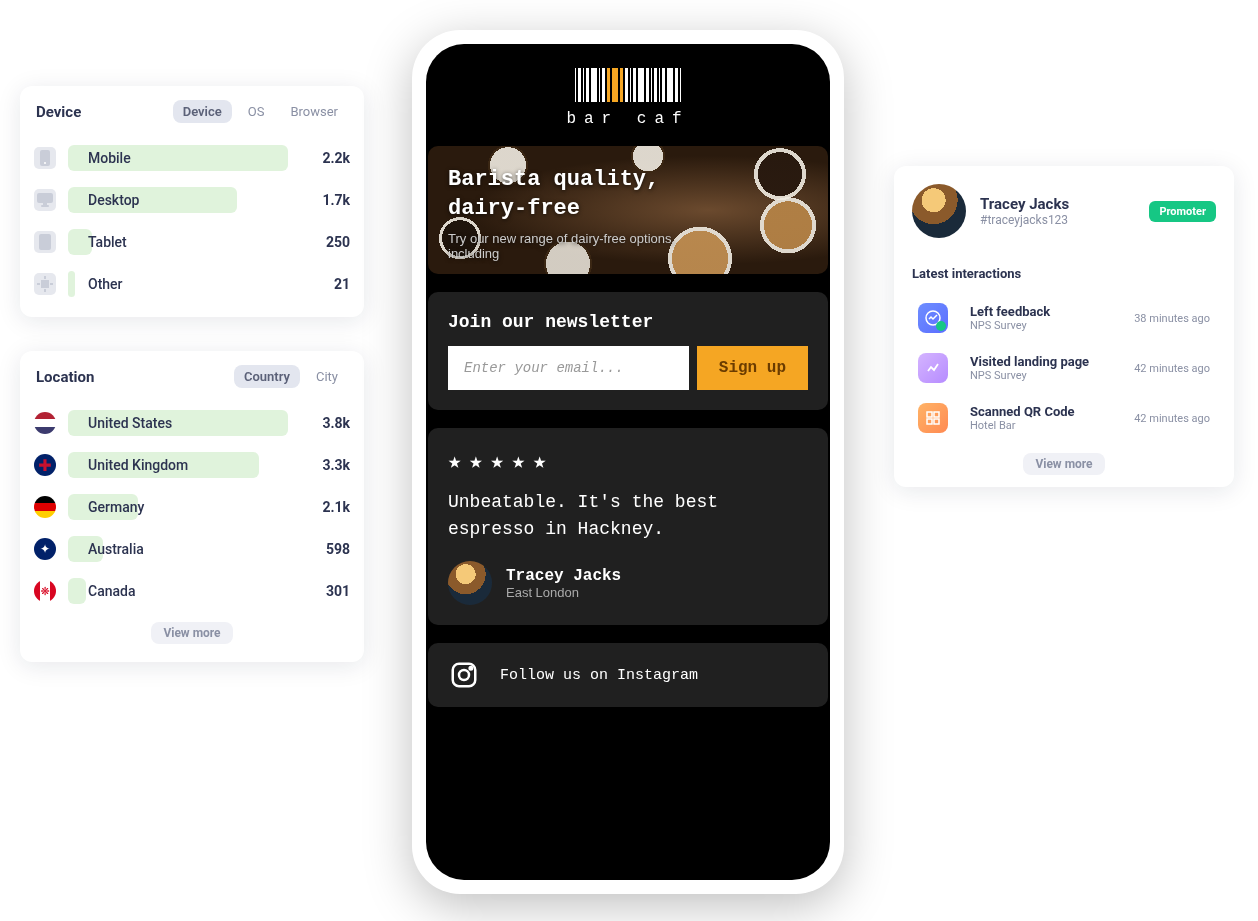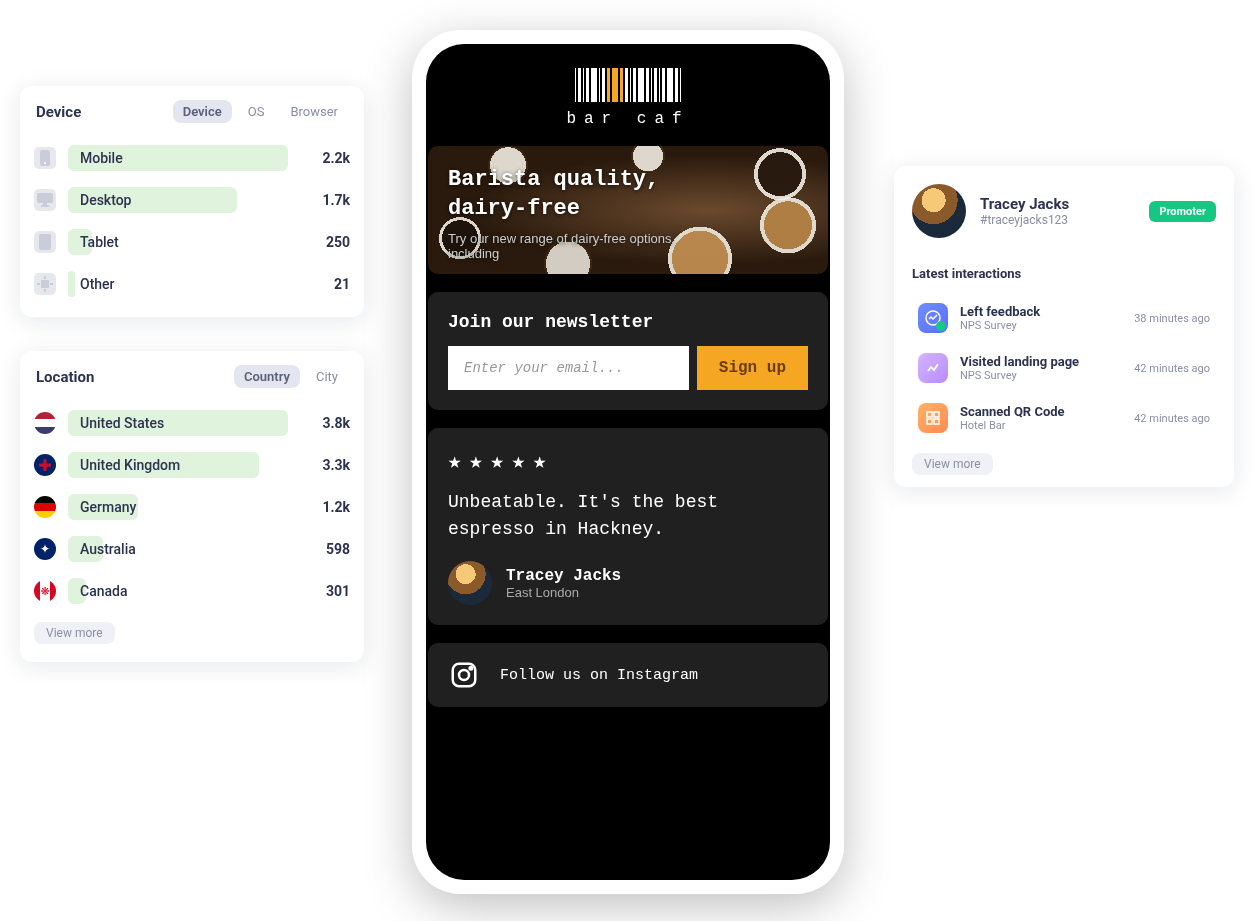--- a/index.html
+++ b/index.html
@@ -73,21 +73,21 @@
 .row .fill {
   position: absolute; left: 0; top: 0; bottom: 0;
   background: #e0f3dc;
   border-radius: 6px;
 }
 .row .label {
   position: relative;
   color: #2c3350;
   font-size: 14px;
   font-weight: 500;
-  padding-left: 12px;
+  padding-left: 20px;
 }
 .row .val {
   color: #2c3350;
   font-weight: 700;
   font-size: 14px;
   width: 50px;
   text-align: right;
 }
 .flag {
   width: 22px; height: 22px; border-radius: 50%;
@@ -97,24 +97,25 @@
 .flag-us { background: linear-gradient(#b22234 33%, #fff 33% 66%, #3c3b6e 66%); }
 .flag-uk { background: radial-gradient(circle, #fff 0 2px, transparent 0), linear-gradient(#012169, #012169); position:relative; }
 .flag-uk::after { content:'✚'; position:absolute; inset:0; display:flex; align-items:center; justify-content:center; color:#c8102e; font-size:16px; }
 .flag-de { background: linear-gradient(#000 33%, #dd0000 33% 66%, #ffce00 66%); }
 .flag-au { background: #012169; position:relative; }
 .flag-au::after { content:'✦'; position:absolute; inset:0; display:flex; align-items:center; justify-content:center; color:#fff; font-size:12px; }
 .flag-ca { background: linear-gradient(90deg, #d80621 25%, #fff 25% 75%, #d80621 75%); position:relative; }
 .flag-ca::after { content:'❋'; position:absolute; inset:0; display:flex; align-items:center; justify-content:center; color:#d80621; font-size:11px; }
 
 .view-more {
-  text-align: left;
+  text-align: center;
   font-size: 12px;
   color: #8a90a4;
   padding: 10px 0 6px;
+  font-weight: bold;
 }
 .view-more span {
   background: #f0f1f6;
   padding: 4px 12px;
   border-radius: 8px;
   cursor: pointer;
   display: inline-block;
 }
 
 
@@ -278,21 +279,21 @@
   padding: 12px 18px 14px;
 }
 .overview-title {
   color: #2c3350; font-weight: 700; font-size: 13px; margin-bottom: 10px;
 }
 .stats { display: flex; justify-content: space-between; }
 .stat-label { color: #8a90a4; font-size: 12px; }
 .stat-val { color: #2c3350; font-weight: 700; font-size: 17px; margin-top: 2px; }
 .interactions { padding: 14px 18px 6px; }
 .inter-title { color: #2c3350; font-weight: 700; font-size: 13px; margin-bottom: 12px; }
-.inter-row { display: flex; align-items: center; gap: 12px; padding: 10px 6px; }
+.inter-row { display: flex; align-items: center; gap: 22px; padding: 10px 6px; }
 .inter-icon {
   width: 30px; height: 30px; border-radius: 8px;
   display: flex; align-items: center; justify-content: center;
   color: #fff; font-size: 14px;
 }
 .ic-nps { background: linear-gradient(135deg, #6e8eff, #5b6dff); position:relative; }
 .ic-nps::after{content:''; position:absolute; bottom:2px; right:2px; width:10px; height:10px; background:#16c784; border-radius:50%;}
 .ic-visit { background: linear-gradient(135deg, #d4b4ff, #b68cff); }
 .ic-qr { background: linear-gradient(135deg, #ffb366, #ff8a52); }
 .inter-main { flex: 1; }
@@ -395,21 +396,21 @@
           <div class="label">United Kingdom</div>
         </div>
       <div class="val">3.3k</div>
     </div>
     <div class="row">
       <span class="flag flag-de"></span>
       <div class="bar">
           <div class="fill" style="width:32%"></div>
           <div class="label">Germany</div>
         </div>
-      <div class="val">1.2k</div>
+      <div class="val">2.1k</div>
     </div>
     <div class="row">
       <span class="flag flag-au"></span>
       <div class="bar">
           <div class="fill" style="width:16%"></div>
           <div class="label">Australia</div>
         </div>
       <div class="val">598</div>
     </div>
     <div class="row">

